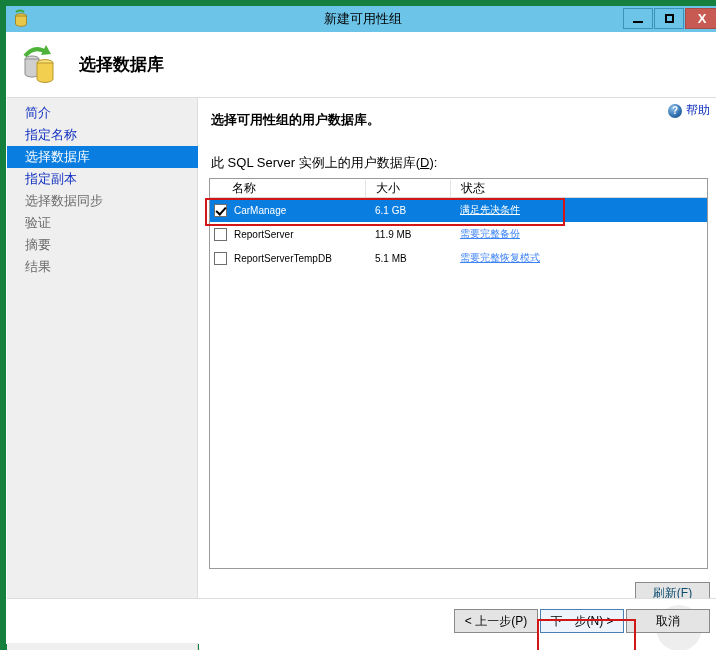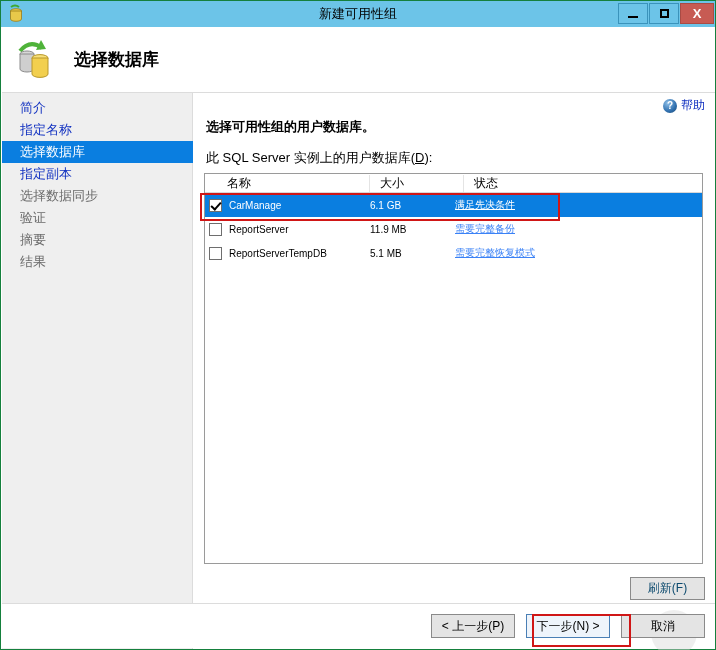--- a/index.html
+++ b/index.html
@@ -14,21 +14,21 @@
     background: #ffffff;
     -webkit-font-smoothing: none;
   }
 
   #window {
     position: relative;
     width: 716px;
     height: 650px;
     background: #ffffff;
     box-sizing: border-box;
-    border: 1px solid #15803d;
+    border: 6px solid #15803d;
   }
 
   
   #titlebar {
     position: absolute;
     left: 0; top: 0;
     width: 714px;
     height: 26px;
     background: #6cc4e8;
     display: flex;
@@ -179,21 +179,21 @@
     font-weight: bold;
     line-height: 14px;
     text-align: center;
     box-sizing: border-box;
   }
   #help-text { text-decoration: none; }
 
   #instruction {
     position: absolute;
     left: 12px;
-    top: 25px;
+    top: 13px;
     font-size: 13px;
     font-weight: bold;
     color: #000000;
   }
   #list-label {
     position: absolute;
     left: 12px;
     top: 56px;
     font-size: 13px;
     color: #000000;
@@ -213,21 +213,20 @@
     overflow: hidden;
   }
   #list-header {
     height: 18px;
     display: flex;
     align-items: center;
     background: #ffffff;
     border-bottom: 1px solid #d8d8d8;
     font-size: 12px;
     color: #000000;
-    gap: 9px;
   }
   .col-name  { width: 155px; padding-left: 22px; box-sizing: border-box; }
   .col-size  { width: 85px; box-sizing: border-box; border-left: 1px solid #e4e4e4; padding-left: 10px;}
   .col-state { width: 230px; box-sizing: border-box; border-left: 1px solid #e4e4e4; padding-left: 10px;}
 
   .db-row {
     height: 24px;
     display: flex;
     align-items: center;
     font-size: 10px;
@@ -309,21 +308,21 @@
     height: 44px;
     background: #ffffff;
     border-top: 1px solid #dcdcdc;
   }
   #footer-buttons {
     position: absolute;
     right: 10px;
     top: 10px;
     display: flex;
     align-items: center;
-    gap: 11px;
+    gap: 2px;
   }
   .footer-btn {
     width: 84px;
     height: 24px;
     background: #e4e4e4;
     border: 1px solid #8a8a8a;
     font-size: 12px;
     color: #000;
     display: flex;
     align-items: center;

